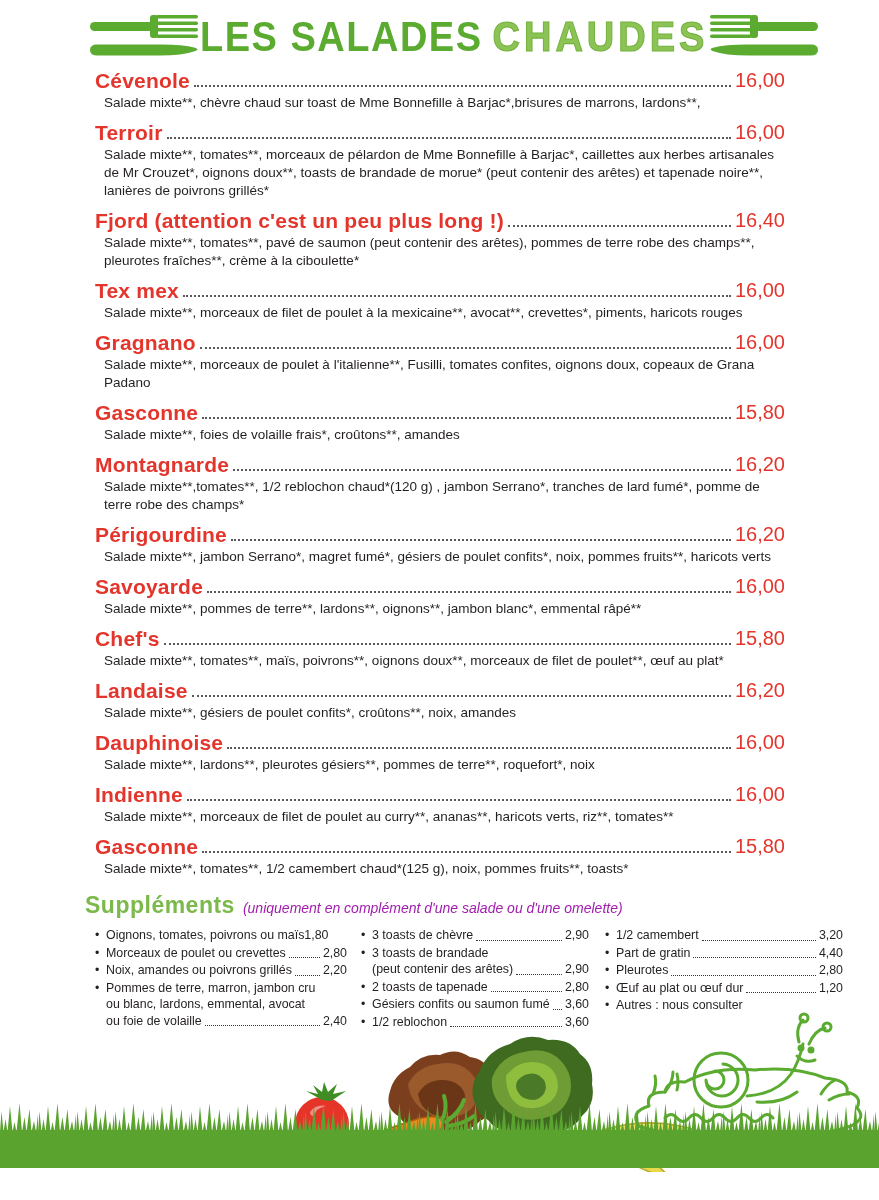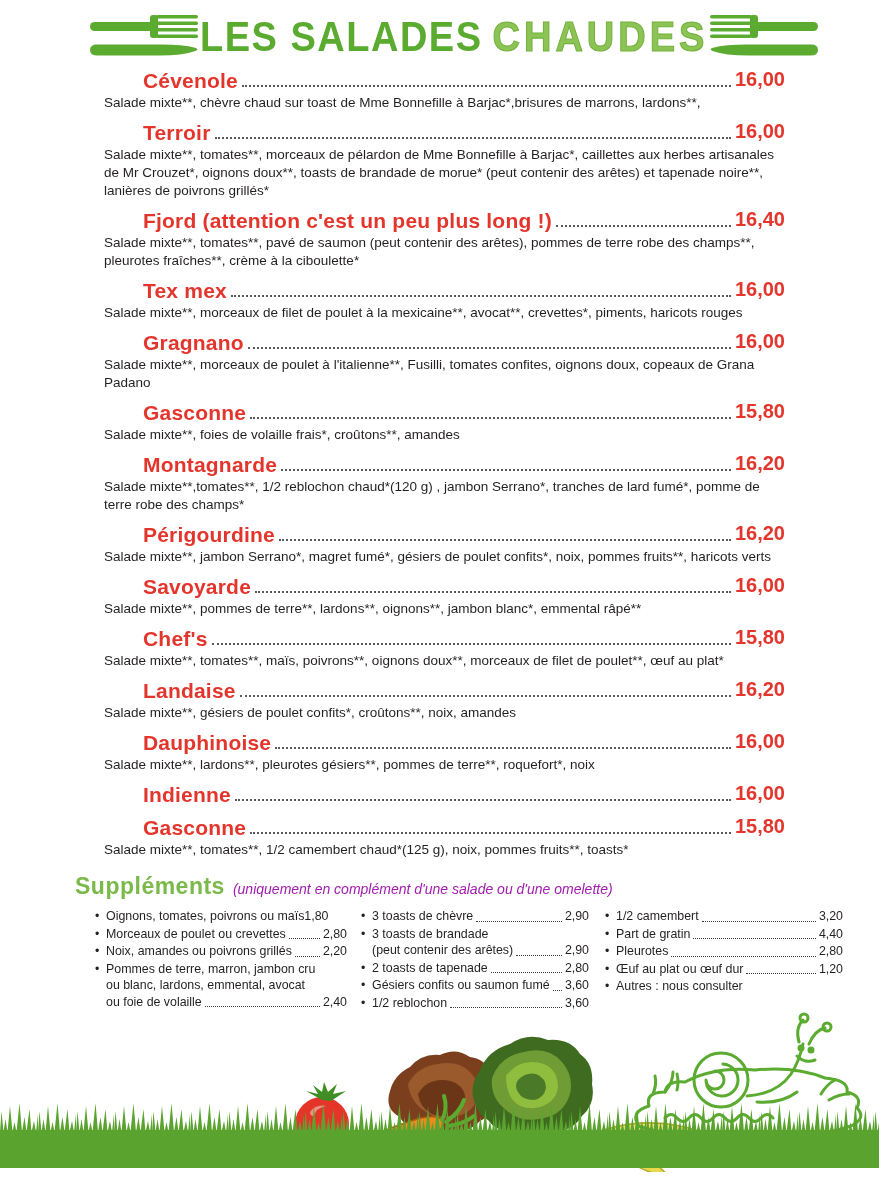--- a/index.html
+++ b/index.html
@@ -24,36 +24,36 @@
     font-family:"Liberation Sans",sans-serif;
   }
   .title .t2{
     color:#8cc355;
     letter-spacing:4px;margin-left:10px;
     -webkit-text-stroke:1px #74b23c;
   }
   
   .menu{padding:4px 94px 0 95px;}
   .menu-item{margin-bottom:8px;}
-  .item-head{display:flex;align-items:flex-start;margin-left:48px;}
+  .item-head{display:flex;align-items:center;}
   .item-name{
     font-weight:bold;color:#e4352c;font-size:21px;line-height:25px;
     white-space:nowrap;letter-spacing:0.2px;
   }
   .leader{
     flex:1;border-bottom:2px dotted #59595b;
     margin:0 4px;align-self:flex-end;margin-bottom:6px;min-width:10px;
   }
-  .item-price{font-weight:bold;color:#e4352c;font-size:20px;white-space:nowrap;}
+  .item-price{font-weight:normal;color:#e4352c;font-size:20px;white-space:nowrap;}
   .item-desc{
     font-size:13.5px;line-height:18px;color:#231f20;
     padding-left:9px;max-width:712px;margin-top:1px;
   }
   
-  .sup-head{padding:6px 94px 0 47px;display:flex;align-items:baseline;margin-left:28px;}
+  .sup-head{padding:6px 94px 0 85px;display:flex;align-items:baseline;}
   .sup-title{
     font-size:23px;font-weight:bold;color:#7ab94a;letter-spacing:0.5px;
     margin-right:8px;
   }
   .sup-note{font-size:14px;color:#a21caf;font-style:italic;}
   .sup-columns{display:flex;padding:8px 50px 0 95px;}
   .sup-col{display:flex;flex-direction:column;}
   .sup-col1{flex:0 0 252px;margin-right:14px;}
   .sup-col2{flex:0 0 228px;margin-right:16px;}
   .sup-col3{flex:0 0 238px;}
@@ -222,20 +222,21 @@
         </div>
       <div class="item-desc">Salade mixte**, lardons**, pleurotes gésiers**, pommes de terre**, roquefort*, noix</div>
     </div>
 
     <div class="menu-item">
       <div class="item-head">
           <span class="item-name">Indienne</span>
           <span class="leader"></span>
           <span class="item-price">16,00</span>
         </div>
+      <div class="item-desc">Salade mixte**, morceaux de filet de poulet au curry**, ananas**, haricots verts, riz**, tomates**</div>
     </div>
 
     <div class="menu-item">
       <div class="item-head">
           <span class="item-name">Gasconne</span>
           <span class="leader"></span>
           <span class="item-price">15,80</span>
         </div>
       <div class="item-desc">Salade mixte**, tomates**, 1/2 camembert chaud*(125 g), noix, pommes fruits**, toasts*</div>
     </div>

